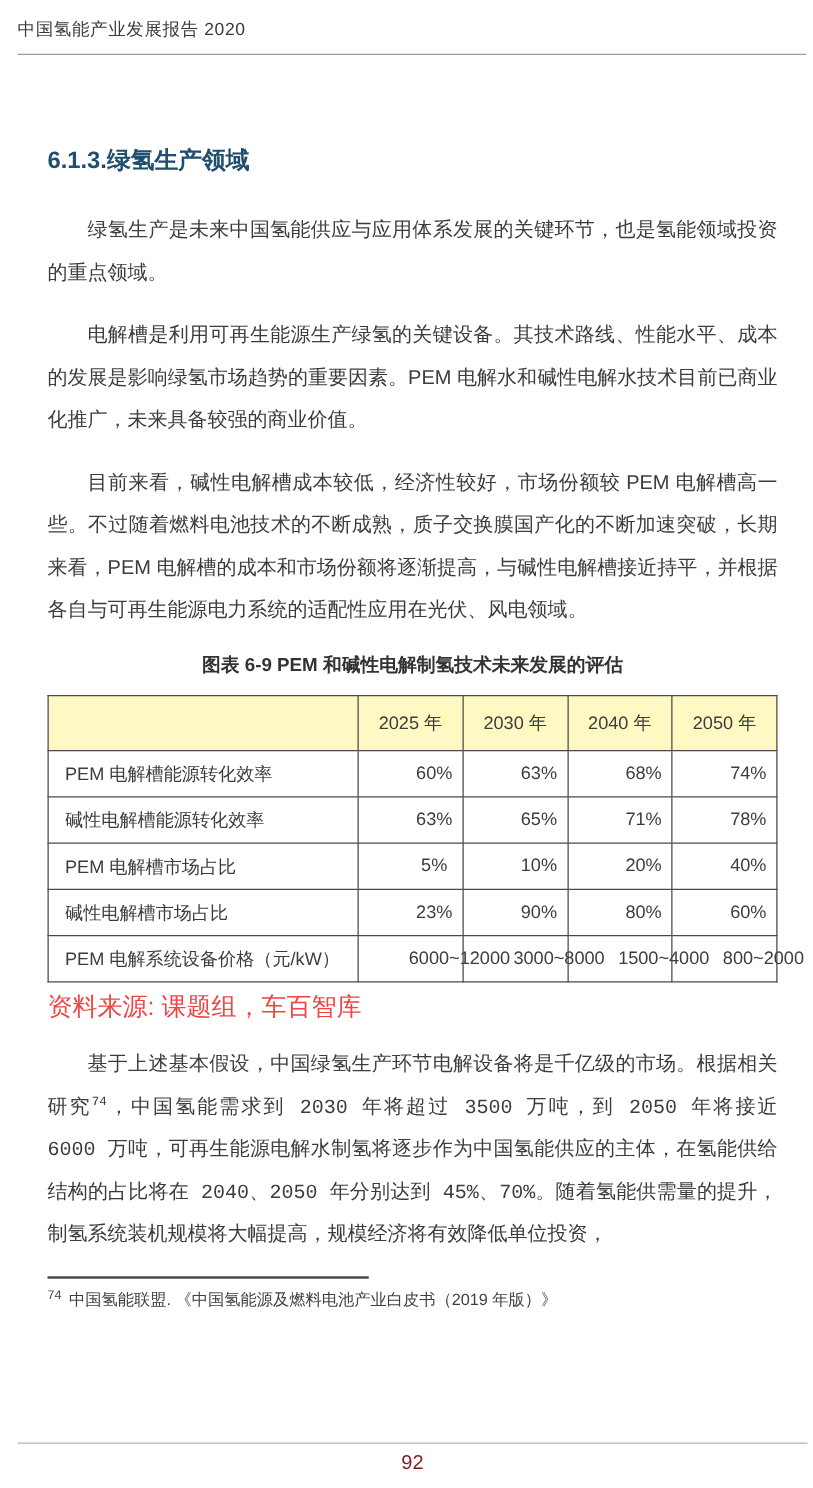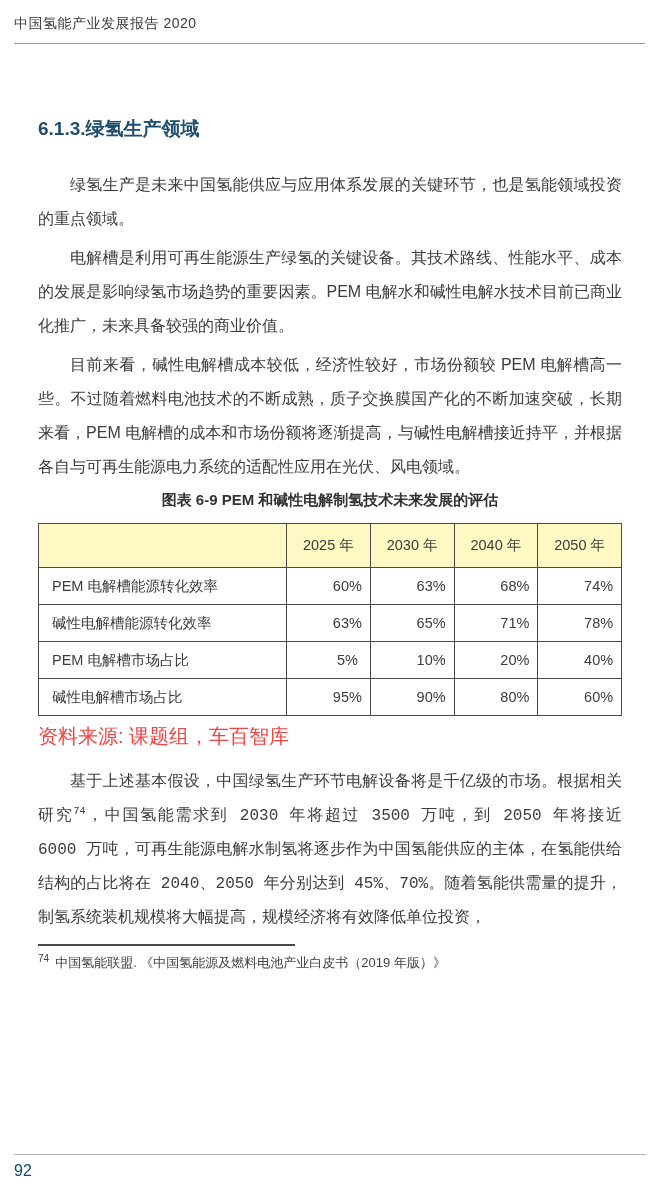--- a/index.html
+++ b/index.html
@@ -30,21 +30,21 @@
     font-weight: bold;
     color: #204e6e;
     line-height: 26px;
   }
   .body-para {
     font-size: 16px;
     line-height: 34px;
     text-align: justify;
     text-indent: 2em;
     color: #3c3c3c;
-    margin: 5px 0;
+    margin: 16px 0;
   }
   .body-para.first { margin-top: 26px; }
   sup.ref-marker {
     font-size: 10px;
     line-height: 0;
     vertical-align: super;
   }
   
   .table-caption {
     margin-top: 0;
@@ -98,21 +98,22 @@
   .footnote sup.ref-marker { margin-right: 6px; }
   
   .page-footer {
     position: absolute;
     left: 14px; right: 4px; top: 1154px;
     border-top: 1px solid #b3b3b3;
     padding-top: 7px;
   }
   .page-footer .page-number {
     font-size: 16px;
-    color: #0c4a6e;
+    color: #7f1d1d;
+    text-align: center;
   }
 </style>
 </head>
 <body>
 
 <div class="page-header">
   <div class="doc-title">中国氢能产业发展报告 2020</div>
 </div>
 
 <div class="content">
@@ -154,24 +155,31 @@
       </tr>
       <tr>
         <td class="label-col">PEM 电解槽市场占比</td>
         <td>5%</td>
         <td>10%</td>
         <td>20%</td>
         <td>40%</td>
       </tr>
       <tr>
         <td class="label-col">碱性电解槽市场占比</td>
-        <td>95%</td>
+        <td>23%</td>
         <td>90%</td>
         <td>80%</td>
         <td>60%</td>
+      </tr>
+      <tr>
+        <td class="label-col">PEM 电解系统设备价格（元/kW）</td>
+        <td>6000~12000</td>
+        <td>3000~8000</td>
+        <td>1500~4000</td>
+        <td>800~2000</td>
       </tr>
     </tbody>
   </table>
 
   <div class="table-source">资料来源: 课题组，车百智库</div>
 
   <p class="body-para after-table"><span>基于上述基本假设，中国绿氢生产环节电解设备将是千亿级的市场。根据相关研究</span><sup class="ref-marker">74</sup><span>，中国氢能需求到 2030 年将超过 3500 万吨，到 2050 年将接近 6000 万吨，可再生能源电解水制氢将逐步作为中国氢能供应的主体，在氢能供给结构的占比将在 2040、2050 年分别达到 45%、70%。随着氢能供需量的提升，制氢系统装机规模将大幅提高，规模经济将有效降低单位投资，</span></p>
 
   <hr class="footnote-separator">
 

